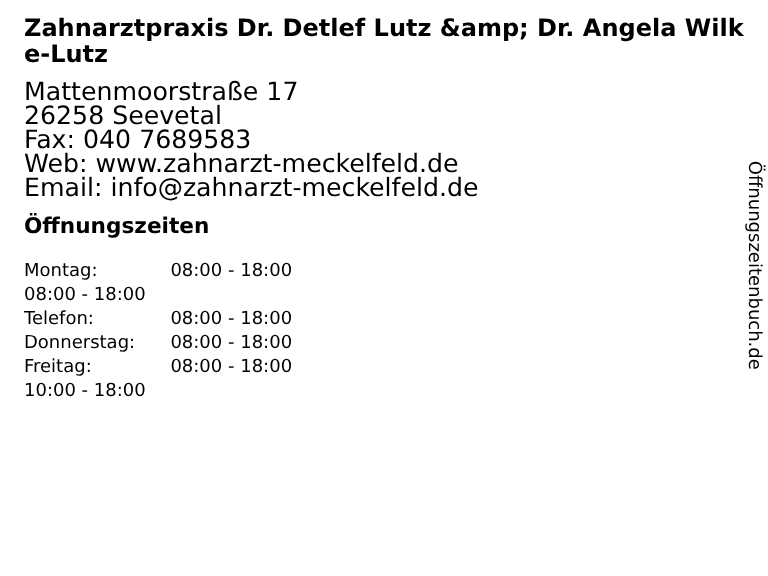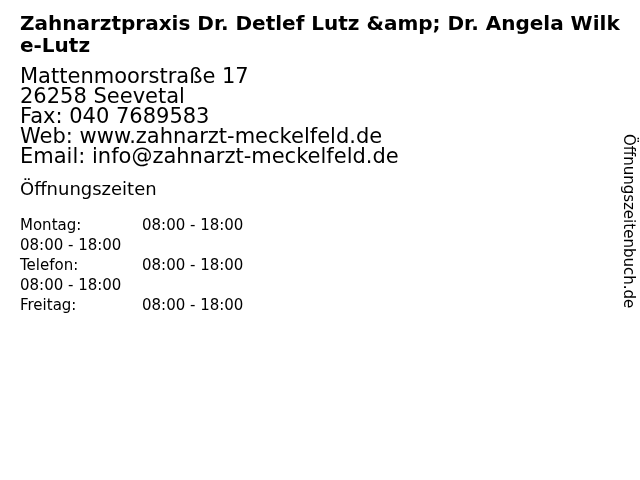--- a/index.html
+++ b/index.html
@@ -28,21 +28,21 @@
   }
   .contact {
     margin-top: 10px;
     font-size: 21px;
     line-height: 20px;
   }
   .hours-heading {
     margin: 12px 0 15px 0;
     font-size: 18px;
     line-height: 22px;
-    font-weight: normal;
+    font-weight: bold;
   }
   .hours-table {
     font-size: 15px;
     line-height: 20px;
   }
   .hours-row {
     display: flex;
   }
   .hours-day {
     width: 122px;
@@ -82,27 +82,29 @@
       <span class="hours-time">08:00 - 18:00</span>
     </div>
     <div class="hours-row">
       <span class="hours-time">08:00 - 18:00</span>
     </div>
     <div class="hours-row">
       <span class="hours-day">Telefon:</span>
       <span class="hours-time">08:00 - 18:00</span>
     </div>
     <div class="hours-row">
+      <span class="hours-day">Donnerstag:</span>
       <span class="hours-time">08:00 - 18:00</span>
     </div>
     <div class="hours-row">
       <span class="hours-day">Freitag:</span>
       <span class="hours-time">08:00 - 18:00</span>
     </div>
     <div class="hours-row">
+      <span class="hours-time">10:00 - 18:00</span>
     </div>
     <div class="hours-row">
     </div>
   </div>
 
   <div class="watermark">Öffnungszeitenbuch.de</div>
 
 </div>
 
 </body></html>

